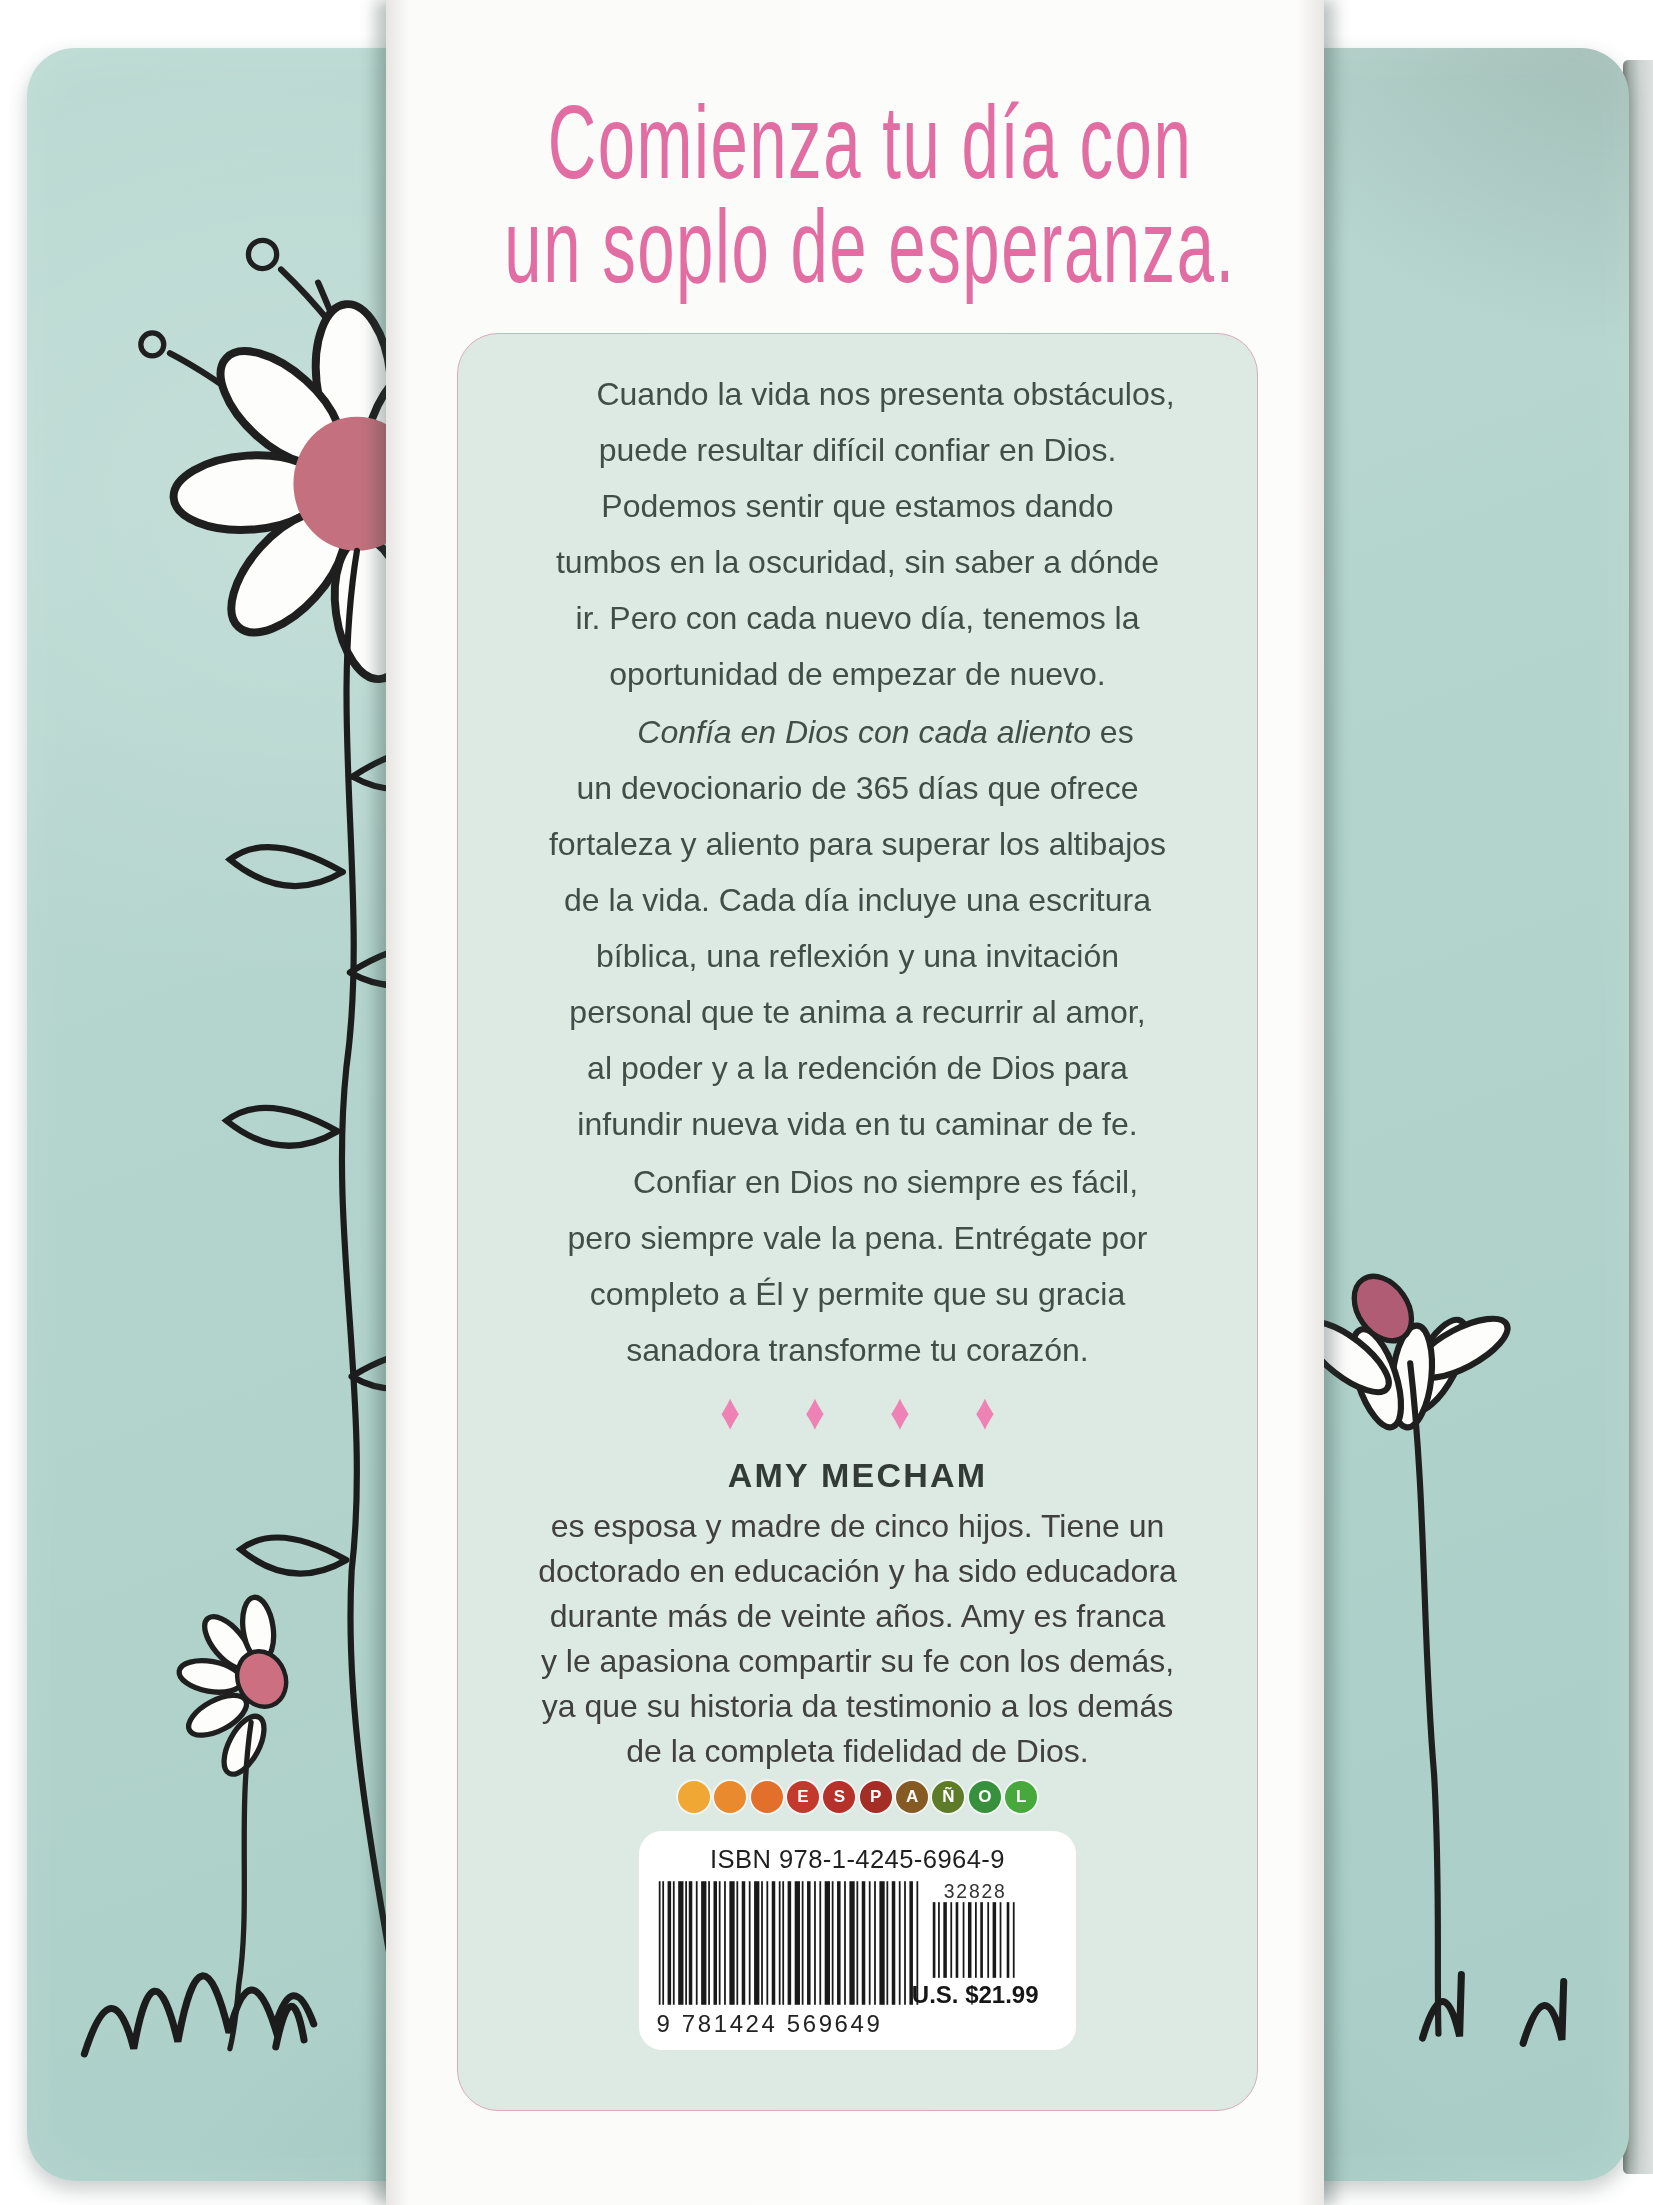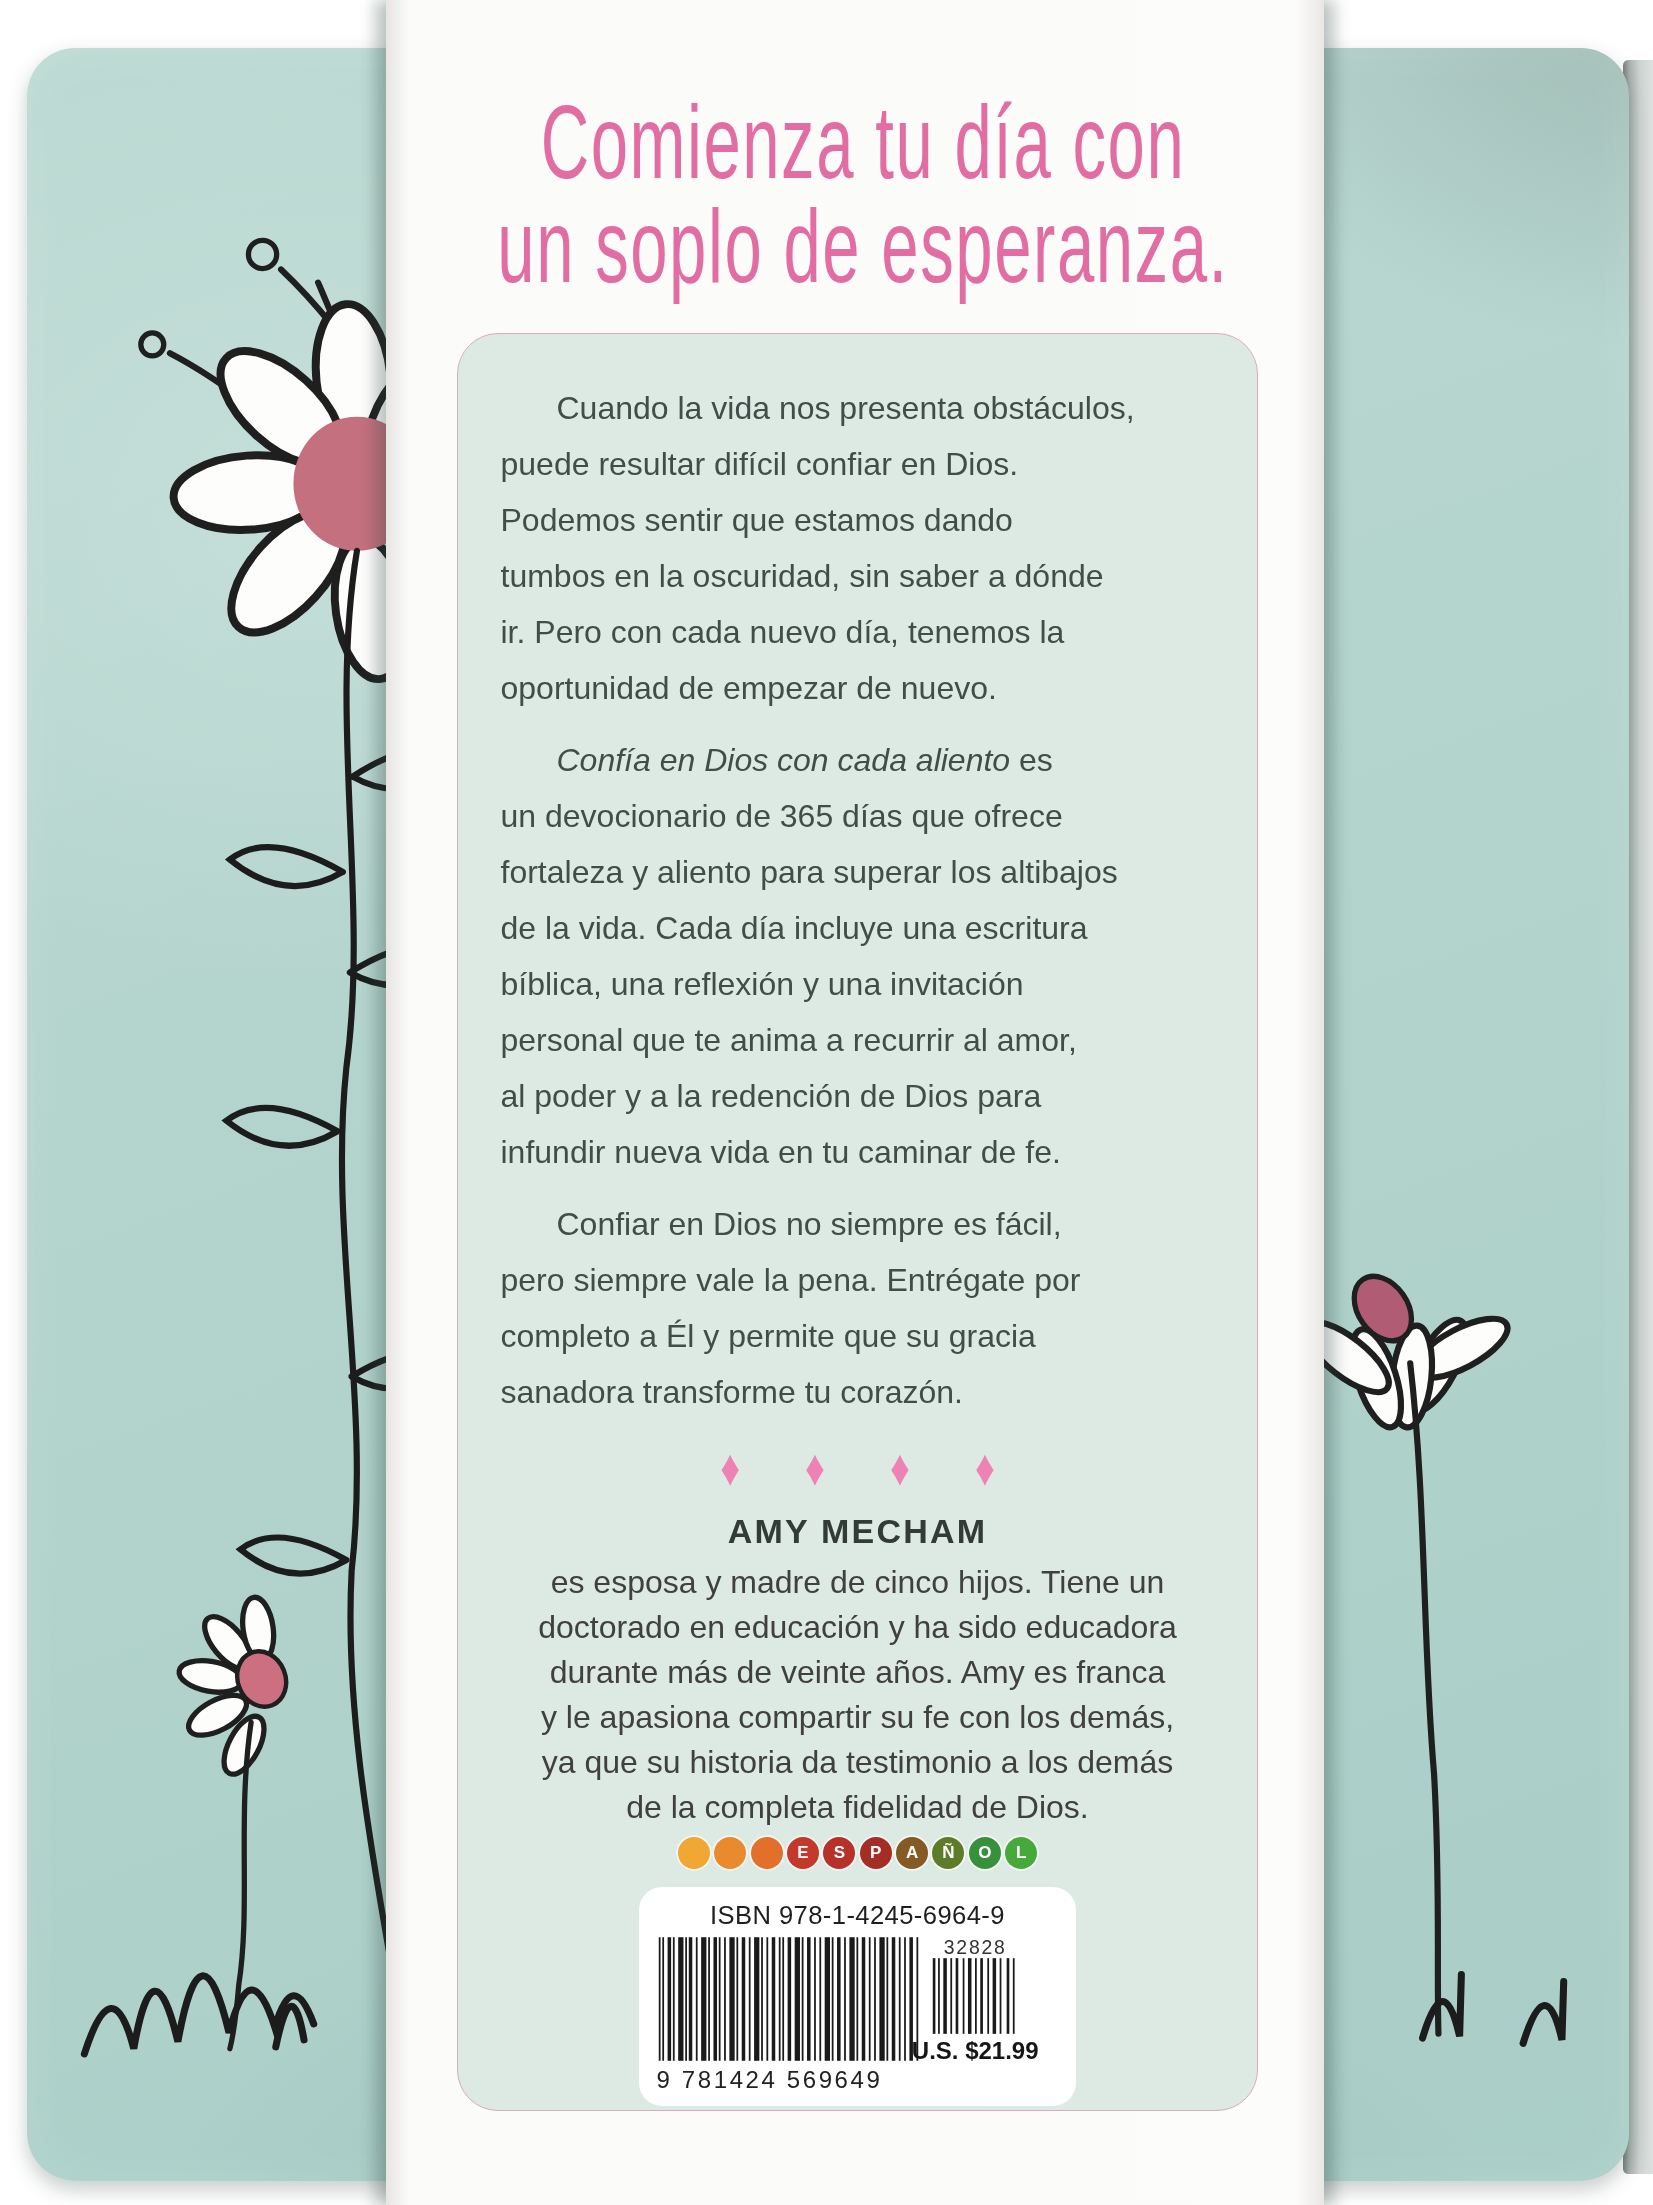--- a/index.html
+++ b/index.html
@@ -24,34 +24,34 @@
     box-shadow:0 8.8px 19.4px rgba(40,60,55,.25), inset 0 0 53px rgba(255,255,255,.12);
     overflow:hidden;
   }
   .artwork{position:absolute;left:0;top:0;}
   
   .band{
     position:absolute;left:386px;top:0;width:938px;height:2206px;
     background:linear-gradient(to right,#e6e5e2 0,#fbfbfa 2.5%,#fcfcfb 97%,#e9e7e4 100%);
     box-shadow:-10.6px 0 14px rgba(45,70,63,.30), 10.6px 0 14px rgba(45,70,63,.30);
   }
-  .headline{position:absolute;top:90px;left:8px;width:100%;text-align:center;color:#e26da2;}
+  .headline{position:absolute;top:90px;left:15px;width:100%;text-align:center;color:#e26da2;}
   .headline .hl{
     display:block;font-size:78px;line-height:104px;font-weight:400;letter-spacing:1.8px;
     transform:scale(.86,1.32);transform-origin:50% 50%;
   }
   
   .blurb-box{
     position:absolute;left:71px;top:333px;width:801px;height:1778px;
     background:#dde9e3;border:1.8px solid #d9abc0;border-radius:41px;
     box-sizing:border-box;padding:30px 26.5px 0 26.5px;
     display:flex;flex-direction:column;align-items:center;
   }
   .blurb{width:100%;color:#414d49;font-size:32px;line-height:56px;}
-  .blurb p{margin:16px;text-indent:56px;white-space:pre-line;}
+  .blurb p{margin:2px;text-indent:56px;white-space:pre-line;text-align:center;}
   .blurb .ital{font-style:italic;}
   .diamond-row{margin-top:12.4px;display:flex;gap:65px;}
   .diamond-row span{
     font-size:39px;color:#ee82b5;line-height:39px;
     transform:scaleY(1.3);display:inline-block;
   }
   .author-name{margin-top:25px;font-size:34px;font-weight:bold;letter-spacing:2.2px;color:#333b37;}
   .author-bio{margin-top:8.8px;font-size:32px;line-height:45px;color:#404040;text-align:center;white-space:pre-line;}
   .pub-logo{margin-top:26.5px;font-size:55px;font-weight:bold;letter-spacing:-0.9px;color:#2b2520;line-height:58px;}
   .dots-row{margin-top:7px;display:flex;gap:4.4px;}

